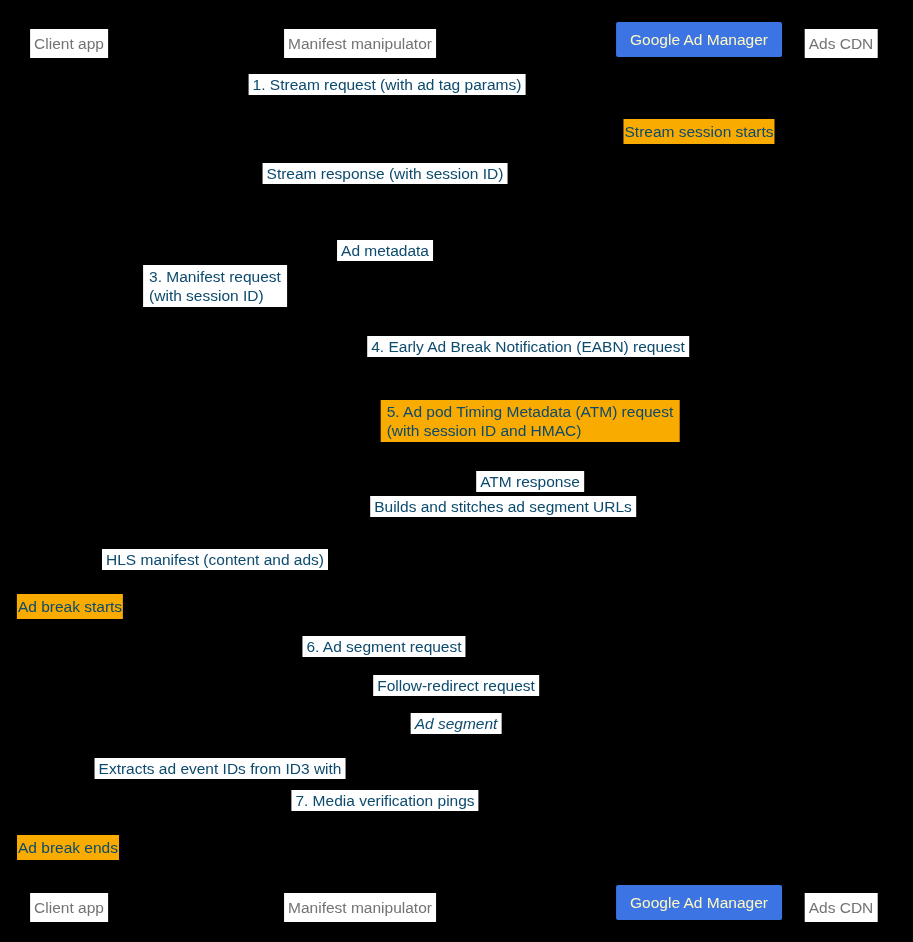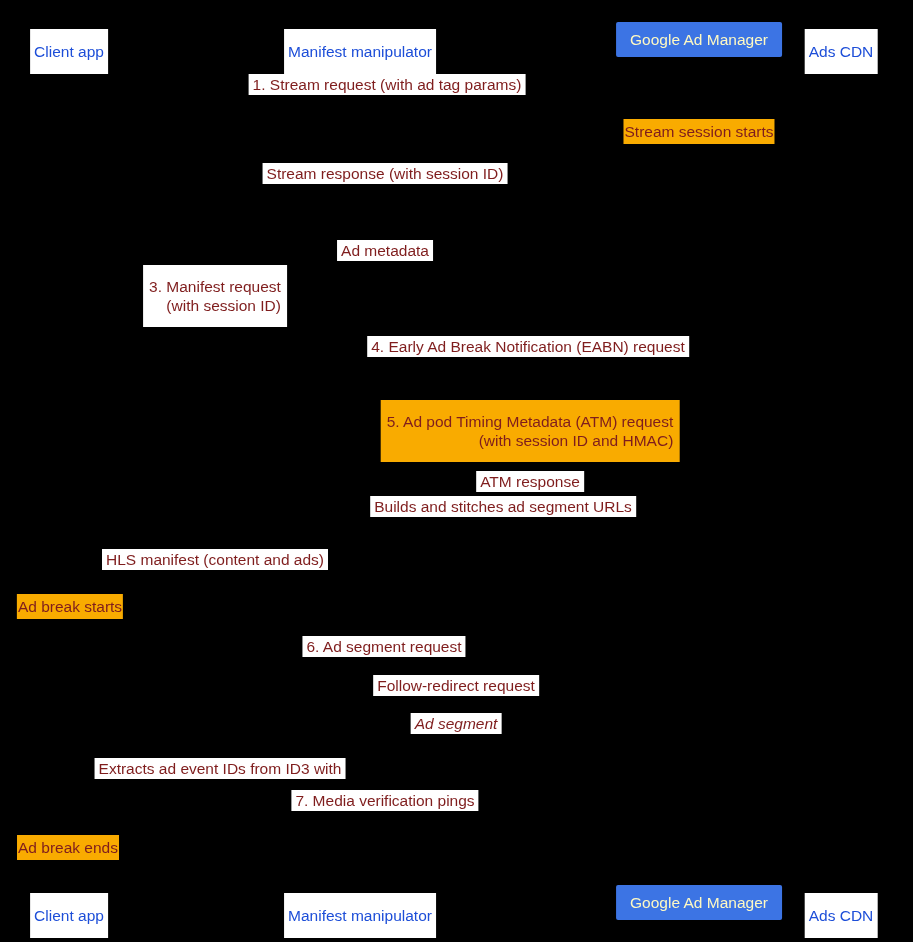--- a/index.html
+++ b/index.html
@@ -9,40 +9,40 @@
     height: 942px;
     background: #000000;
     overflow: hidden;
     font-family: "Liberation Sans", sans-serif;
   }
   
   .lbl {
     position: absolute;
     transform: translateX(-50%);
     background: #ffffff;
-    color: #7f1d1d;
+    color: #0c4a6e;
     font-size: 15.5px;
     line-height: 19px;
     padding: 1px 4px;
     white-space: pre-line;
-    text-align: right;
+    text-align: left;
   }
   .note { background: #F9AB00; }
   .pad-note { padding: 3px 1px; }
-  .two-line { padding: 12px 6px; }
+  .two-line { padding: 2px 6px; }
 
   
   .actor {
     position: absolute;
     transform: translateX(-50%);
     background: #ffffff;
-    color: #1d4ed8;
+    color: #737373;
     font-size: 15.5px;
     line-height: 21px;
-    padding: 12px 4px;
+    padding: 4px 4px;
     white-space: nowrap;
     text-align: center;
   }
   .actor.gam {
     background: #3C74E4;
     color: #fef9c3;
     padding: 7px 14px;
     border-radius: 2px;
   }
 

